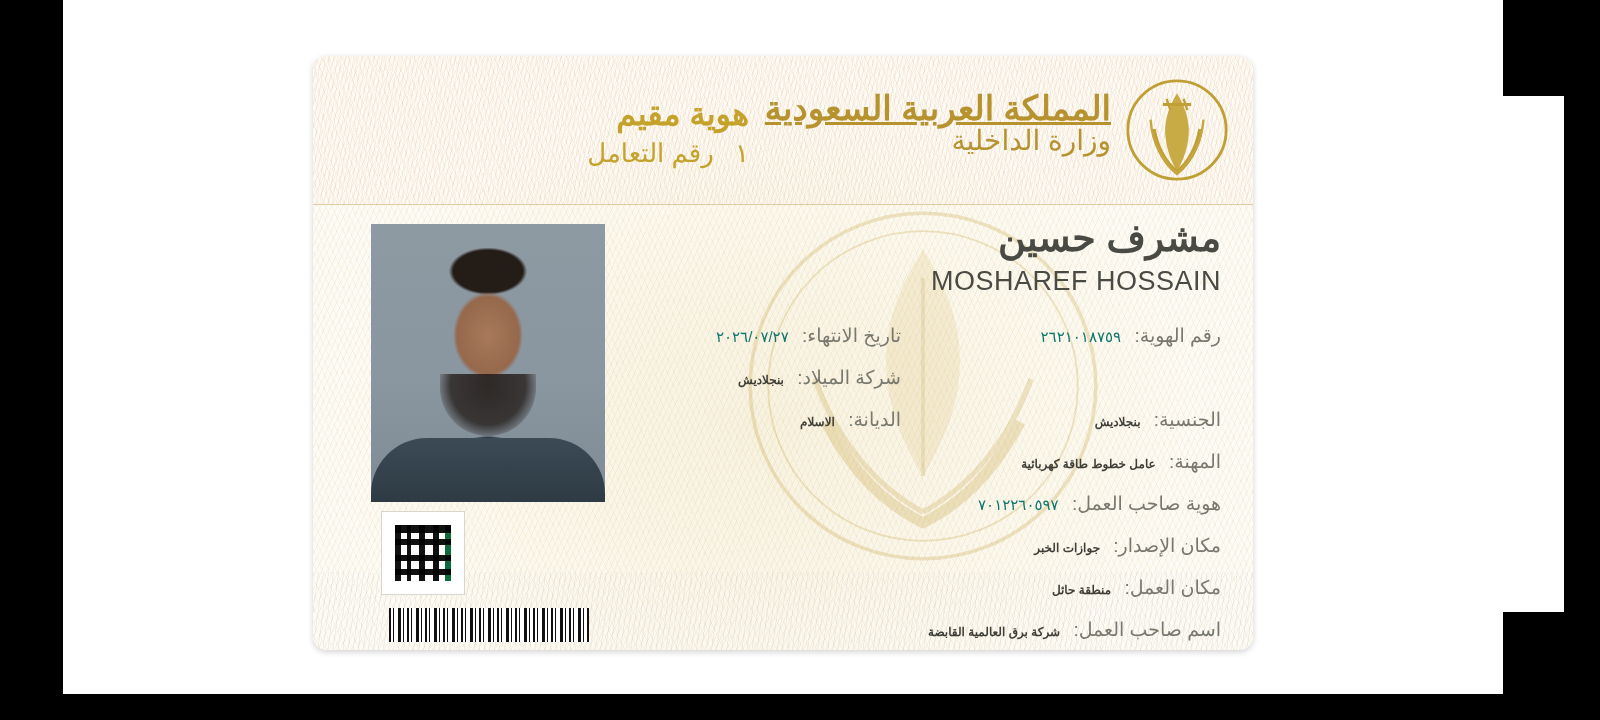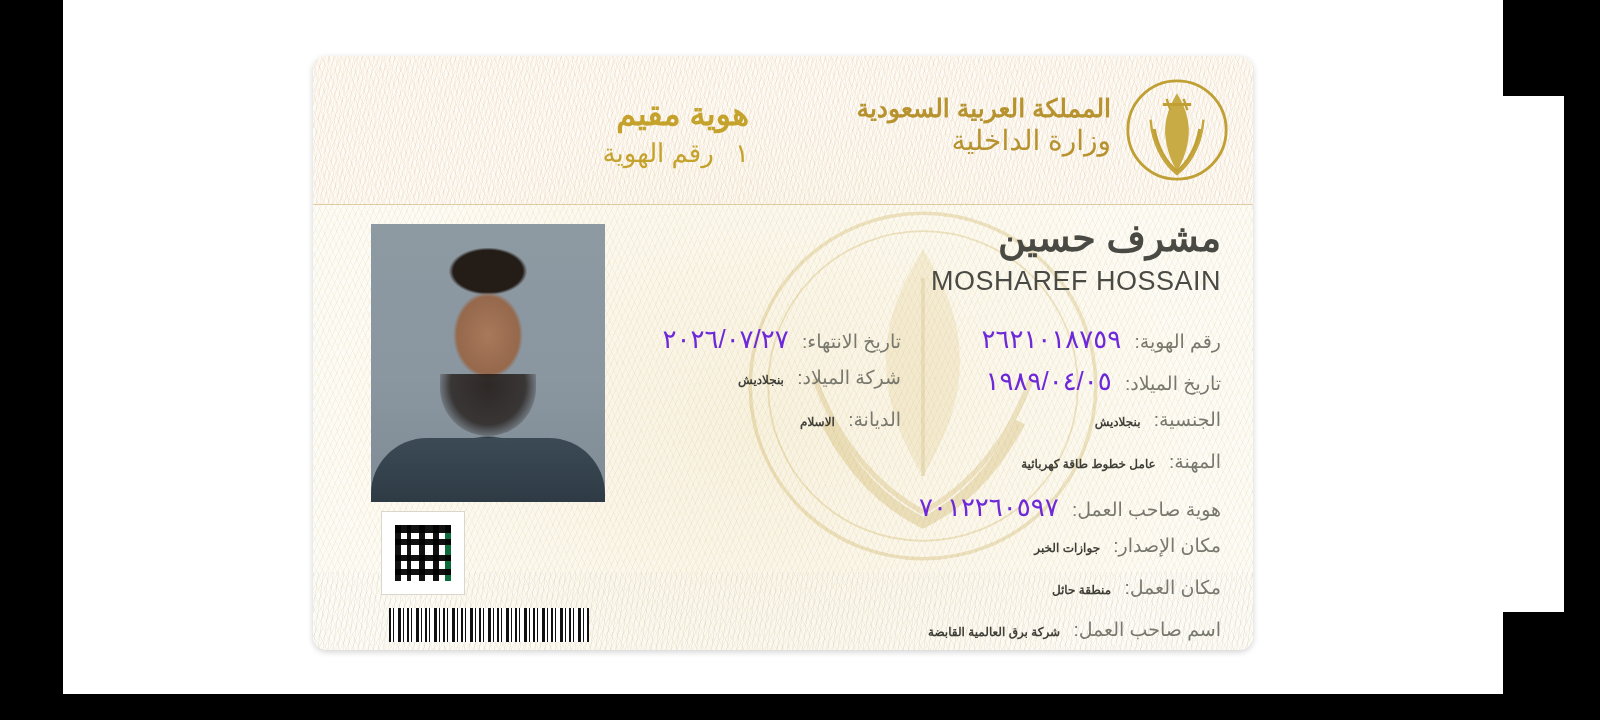--- a/index.html
+++ b/index.html
@@ -112,25 +112,26 @@
   }
   .ministry-lines {
     position: absolute;
     right: 142px;
     top: 36px;
     text-align: right;
     color: #b79330;
     direction: rtl;
   }
   .ministry-kingdom {
-    font-size: 25px;
+    font-size: 34px;
     font-weight: bold;
     letter-spacing: -1px;
     line-height: 32px;
     white-space: nowrap;
+    text-decoration: underline;
   }
   .ministry-interior {
     font-size: 28px;
     line-height: 34px;
     white-space: nowrap;
   }
   .title-block {
     position: absolute;
     left: 96px;
     top: 38px;
@@ -220,22 +221,22 @@
     font-size: 19px;
   }
   .field .val {
     color: #3f3f38;
     font-weight: bold;
     font-size: 12px;
     margin-right: 8px;
   }
   .field.num .val {
     font-weight: normal;
-    font-size: 26px;
-    color: #6d28d9;
+    font-size: 15px;
+    color: #0f766e;
   }
 
   
   .f-idnum    { right: 32px; top: 268px; }
   .f-dob      { right: 32px; top: 310px; }
   .f-nat      { right: 32px; top: 352px; }
   .f-job      { right: 32px; top: 394px; }
   .f-empid    { right: 32px; top: 436px; margin-left: 20px; }
   .f-issue    { right: 32px; top: 478px; }
   .f-workloc  { right: 32px; top: 520px; }
@@ -369,41 +370,37 @@
 
       <div class="ministry-lines">
         <div class="ministry-kingdom">المملكة العربية السعودية</div>
         <div class="ministry-interior">وزارة الداخلية</div>
       </div>
 
       <div class="title-block">
         <div class="title-main">هوية مقيم</div>
         <div class="title-sub">
           <span class="copy-num">١</span>
-          <span>رقم الهوية</span>
+          <span>رقم التعامل</span>
         </div>
       </div>
     </div>
 
     <div class="photo-frame">
       <div class="photo-face"></div>
       <div class="photo-beard"></div>
       <div class="photo-shoulders"></div>
     </div>
 
     <div class="name-ar">مشرف حسين</div>
     <div class="name-en">MOSHAREF HOSSAIN</div>
 
     <div class="field num f-idnum">
       <span class="lbl">رقم الهوية:</span>
       <span class="val">٢٦٢١٠١٨٧٥٩</span>
-    </div>
-    <div class="field num f-dob">
-      <span class="lbl">تاريخ الميلاد:</span>
-      <span class="val">١٩٨٩/٠٤/٠٥</span>
     </div>
     <div class="field f-nat">
       <span class="lbl">الجنسية:</span>
       <span class="val">بنجلاديش</span>
     </div>
     <div class="field f-job">
       <span class="lbl">المهنة:</span>
       <span class="val">عامل خطوط طاقة كهربائية</span>
     </div>
     <div class="field num f-empid">

